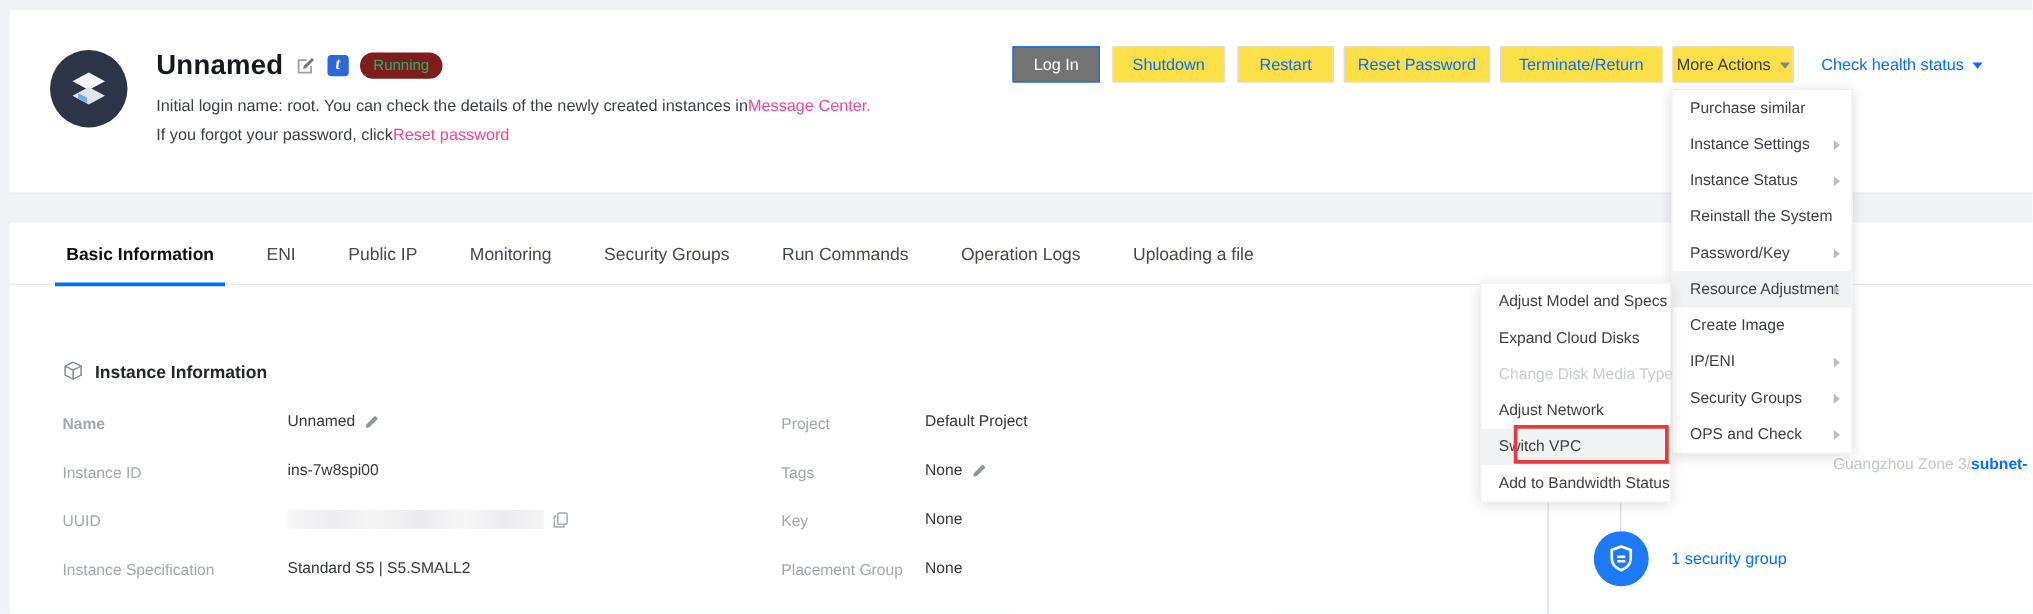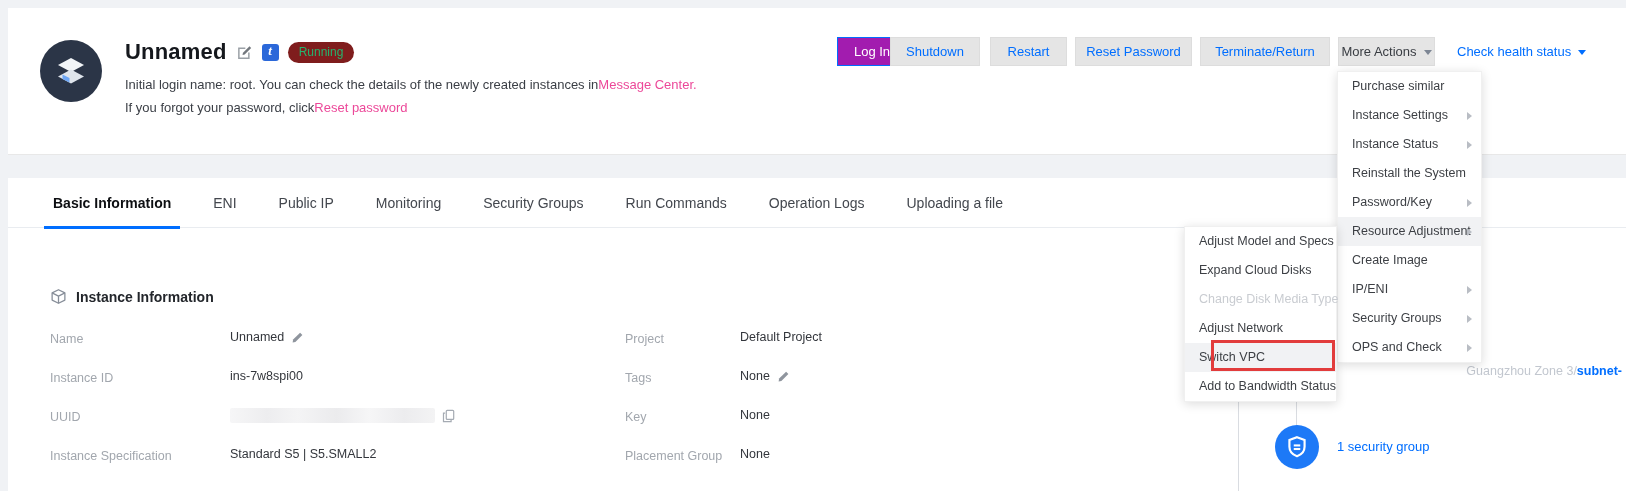--- a/index.html
+++ b/index.html
@@ -21,22 +21,22 @@
   .instance-title { font-size:22px; font-weight:bold; color:#15181d; letter-spacing:0.2px; }
   .icon-btn { display:inline-flex; align-items:center; justify-content:center; cursor:pointer; }
   .tag-icon { width:17px; height:17px; background:#2b68d9; border-radius:3px; color:#fff; font-size:13px; font-weight:bold; font-style:italic; font-family:"Liberation Serif", serif; display:flex; align-items:center; justify-content:center; padding-bottom:2px; }
   .status-pill { height:21px; line-height:21px; padding:0 11px; border-radius:11px; background:#7f1d1d; color:#26b36d; font-size:12px; }
   .desc { position:absolute; left:117px; font-size:13px; color:#3a3e45; }
   .desc a { color:#ec4899; text-decoration:none; }
   #desc1 { top:69px; }
   #desc2 { top:92px; }
 
   
-  .btn { position:absolute; top:29px; height:29px; font-size:13px; text-align:center; line-height:27px; cursor:pointer; border:1px solid #ddd; background:#e5e5e5; color:#006eff; }
-  .btn.primary { background:#a21caf; border-color:#006eff; color:#fff;margin-left:27px; }
+  .btn { position:absolute; top:29px; height:29px; font-size:13px; text-align:center; line-height:27px; cursor:pointer; border:1px solid #ddd; background:#fde047; color:#006eff; }
+  .btn.primary { background:#737373; border-color:#006eff; color:#fff; }
   .btn.neutral { color:#383c42; }
   .caret { display:inline-block; width:0; height:0; border-left:4px solid transparent; border-right:4px solid transparent; border-top:5px solid #7d8694; margin-left:7px; vertical-align:middle; }
   .caret.blue { border-top-color:#006eff; }
   .link-action { position:absolute; top:36px; font-size:13px; color:#006eff; cursor:pointer; white-space:nowrap; }
 
   
   .menu { position:absolute; background:#fff; box-shadow:0 2px 10px rgba(0,0,0,0.14); border:1px solid #f0f0f0; z-index:30; }
   #more-menu { left:1337px; top:71px; width:145px; }
   #sub-menu  { left:1184px; top:226px; width:153px; }
   .menu-item { position:relative; height:29px; line-height:29px; padding-left:14px; font-size:12.5px; color:#3c3f44; cursor:pointer; white-space:nowrap; }
@@ -125,21 +125,21 @@
   </div>
 
   <div class="section-head">
     <svg width="17" height="17" viewBox="0 0 16 16">
       <path d="M8 1.6 14 4.6v6.8L8 14.4 2 11.4V4.6z" fill="none" stroke="#878e99" stroke-width="1.2" stroke-linejoin="round"></path>
       <path d="M2 4.6 8 7.6l6-3 M8 7.6v6.8" fill="none" stroke="#878e99" stroke-width="1.2" stroke-linejoin="round"></path>
     </svg>
     <span class="section-title">Instance Information</span>
   </div>
 
-  <div class="f-label" style="left:42px; top:154px;">Name</div>
+  <div class="f-label" style="left:42px; top:154px;font-weight:bold;">Name</div>
   <div class="f-value" style="left:222px; top:152px;">
     <span>Unnamed</span>
     <svg width="13" height="13" viewBox="0 0 16 16">
         <path d="M11.2 2l2.8 2.8-8.6 8.6-3.4.6.6-3.4z" fill="#8f959e"></path>
       </svg>
   </div>
 
   <div class="f-label" style="left:42px; top:193px;">Instance ID</div>
   <div class="f-value" style="left:222px; top:191px;">ins-7w8spi00</div>
 

